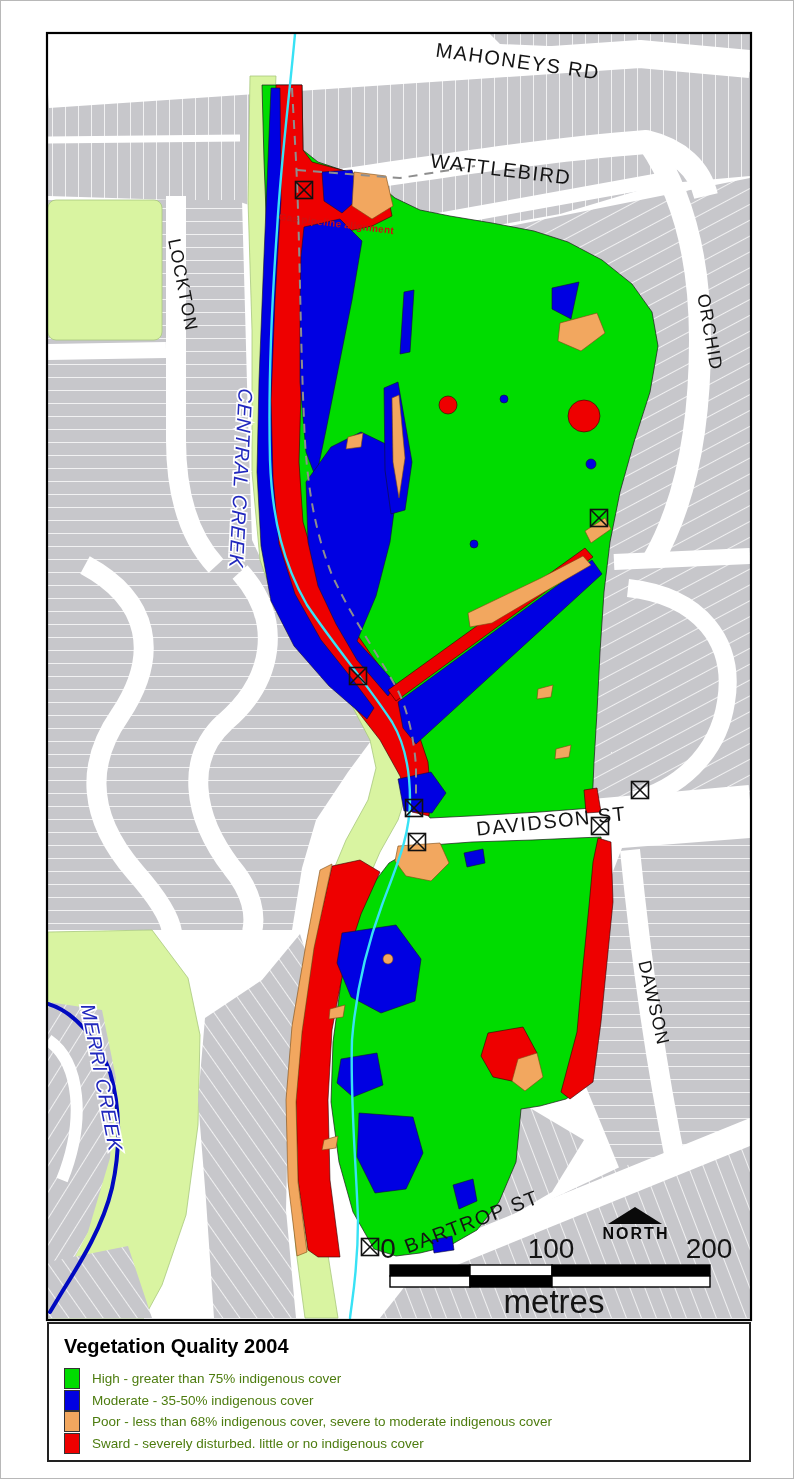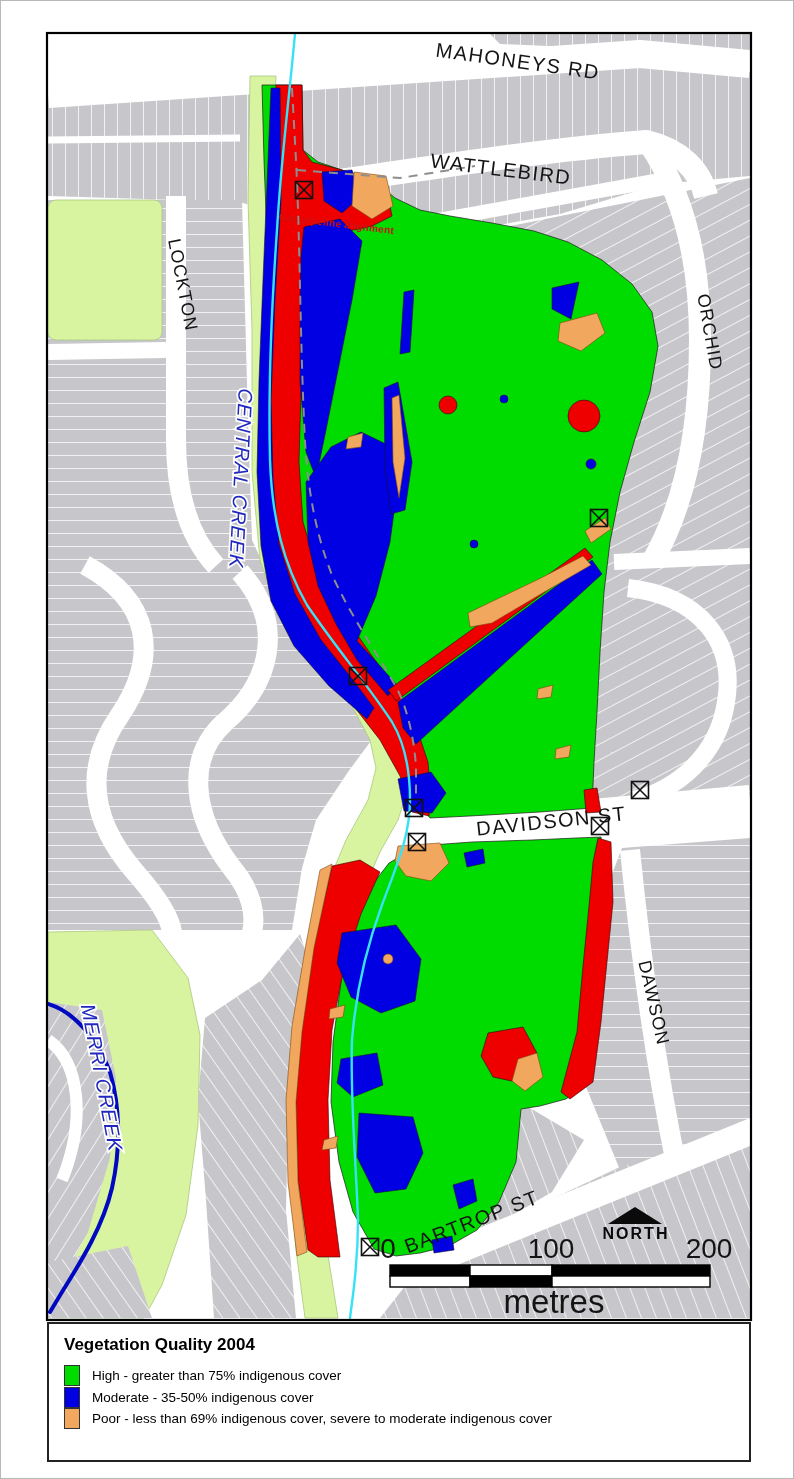--- a/index.html
+++ b/index.html
@@ -29,24 +29,24 @@
   .scale-num{fill:#141414;font-size:28px;}
   .metres{fill:#141414;font-size:33px;}
   .north-label{fill:#0a0a0a;font-size:16px;font-weight:bold;letter-spacing:2px;}
   .frame{fill:none;stroke:#000;stroke-width:2.2;}
   
   #legend{
     position:absolute;left:47px;top:1322px;width:704px;height:140px;
     box-sizing:border-box;border:2px solid #222;background:#fff;
     padding:11px 16px 8px 15px;
   }
-  #legend .legend-title{font-size:17px;font-weight:bold;color:#000;margin-bottom:10px;}
+  #legend .legend-title{font-size:20px;font-weight:bold;color:#000;margin-bottom:10px;}
   .legend-row{display:flex;align-items:center;height:21.5px;}
   .legend-swatch{width:14px;height:19px;border:1px solid #333;margin-right:12px;flex:0 0 auto;}
-  .legend-label{font-size:13.5px;color:#000000;line-height:1;}
+  .legend-label{font-size:13.5px;color:#4d7c0f;line-height:1;}
 </style>
 </head>
 <body>
 
 <svg id="map-svg" width="794" height="1479" viewBox="0 0 794 1479">
   <defs>
     <clipPath id="mapclip">
         <rect x="48" y="34" width="702" height="1285"></rect>
       </clipPath>
     <pattern id="lotsV" width="13" height="13" patternUnits="userSpaceOnUse">
@@ -274,16 +274,20 @@
       <div class="legend-row">
         <span class="legend-swatch" style="background: rgb(0, 220, 0);"></span>
         <span class="legend-label">High - greater than 75% indigenous cover</span>
       </div>
       <div class="legend-row">
         <span class="legend-swatch" style="background: rgb(0, 0, 226);"></span>
         <span class="legend-label">Moderate - 35-50% indigenous cover</span>
       </div>
       <div class="legend-row">
         <span class="legend-swatch" style="background: rgb(242, 167, 95);"></span>
-        <span class="legend-label">Poor - less than 69% indigenous cover, severe to moderate indigenous cover</span>
+        <span class="legend-label">Poor - less than 68% indigenous cover, severe to moderate indigenous cover</span>
+      </div>
+      <div class="legend-row">
+        <span class="legend-swatch" style="background: rgb(238, 0, 0);"></span>
+        <span class="legend-label">Sward - severely disturbed. little or no indigenous cover</span>
       </div>
     </div>
 </div>
 
 </body></html>

